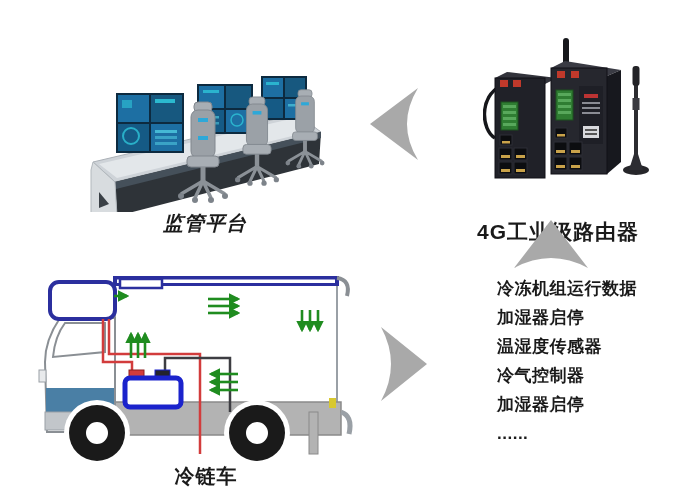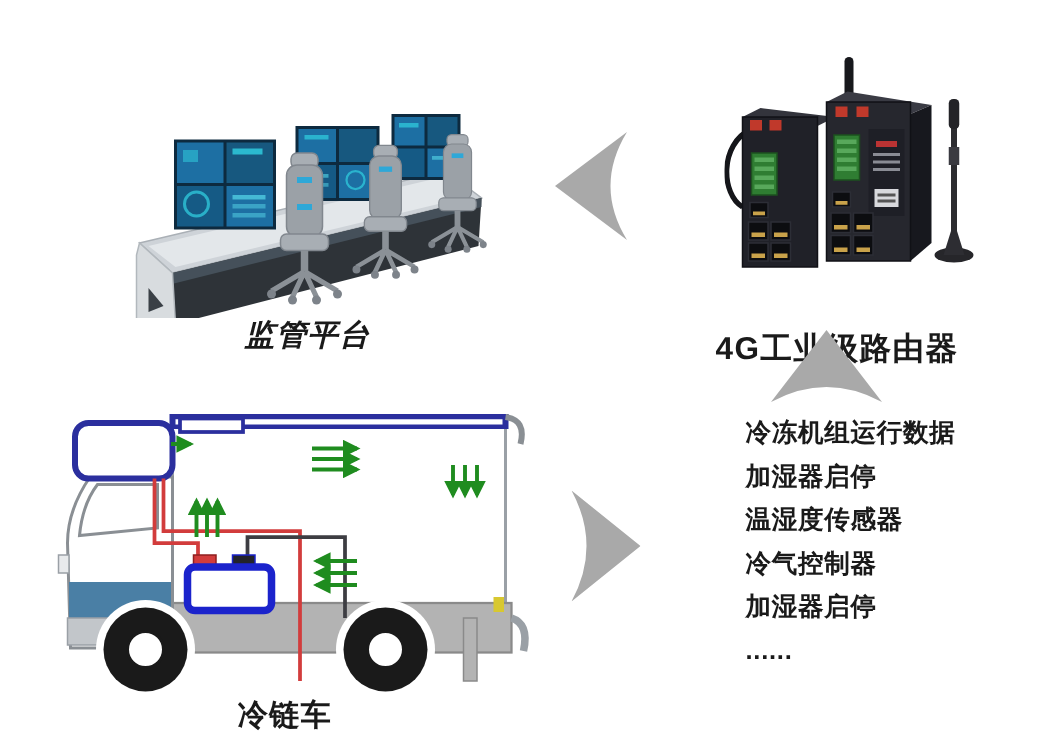--- a/index.html
+++ b/index.html
@@ -252,21 +252,21 @@
         <circle cx="72" cy="171" r="12" fill="#ffffff" stroke="#1a1a1a" stroke-width="2"></circle>
       </g>
       <g>
         <circle cx="232" cy="171" r="33" fill="#ffffff"></circle>
         <circle cx="232" cy="171" r="28" fill="#1a1a1a"></circle>
         <circle cx="232" cy="171" r="12" fill="#ffffff" stroke="#1a1a1a" stroke-width="2"></circle>
       </g>
     </svg>
   </figure>
 
-  <div class="node-label" style="left:140px;top:463px;width:100px;">冷链车</div>
+  <div class="node-label" style="left:156px;top:463px;width:100px;">冷链车</div>
 
   <svg class="gray-arrow" style="left:370px;top:88px;" width="48" height="72" viewBox="0 0 48 72">
     <path d="M48,0 L0,36 L48,72 Q26,36 48,0 Z" fill="#a9a9a9"></path>
   </svg>
 
   <svg class="gray-arrow" style="left:514px;top:220px;" width="74" height="48" viewBox="0 0 74 48">
     <path d="M0,48 L37,0 L74,48 Q37,28 0,48 Z" fill="#a9a9a9"></path>
   </svg>
 
   <svg class="gray-arrow" style="left:381px;top:327px;" width="46" height="74" viewBox="0 0 46 74">

